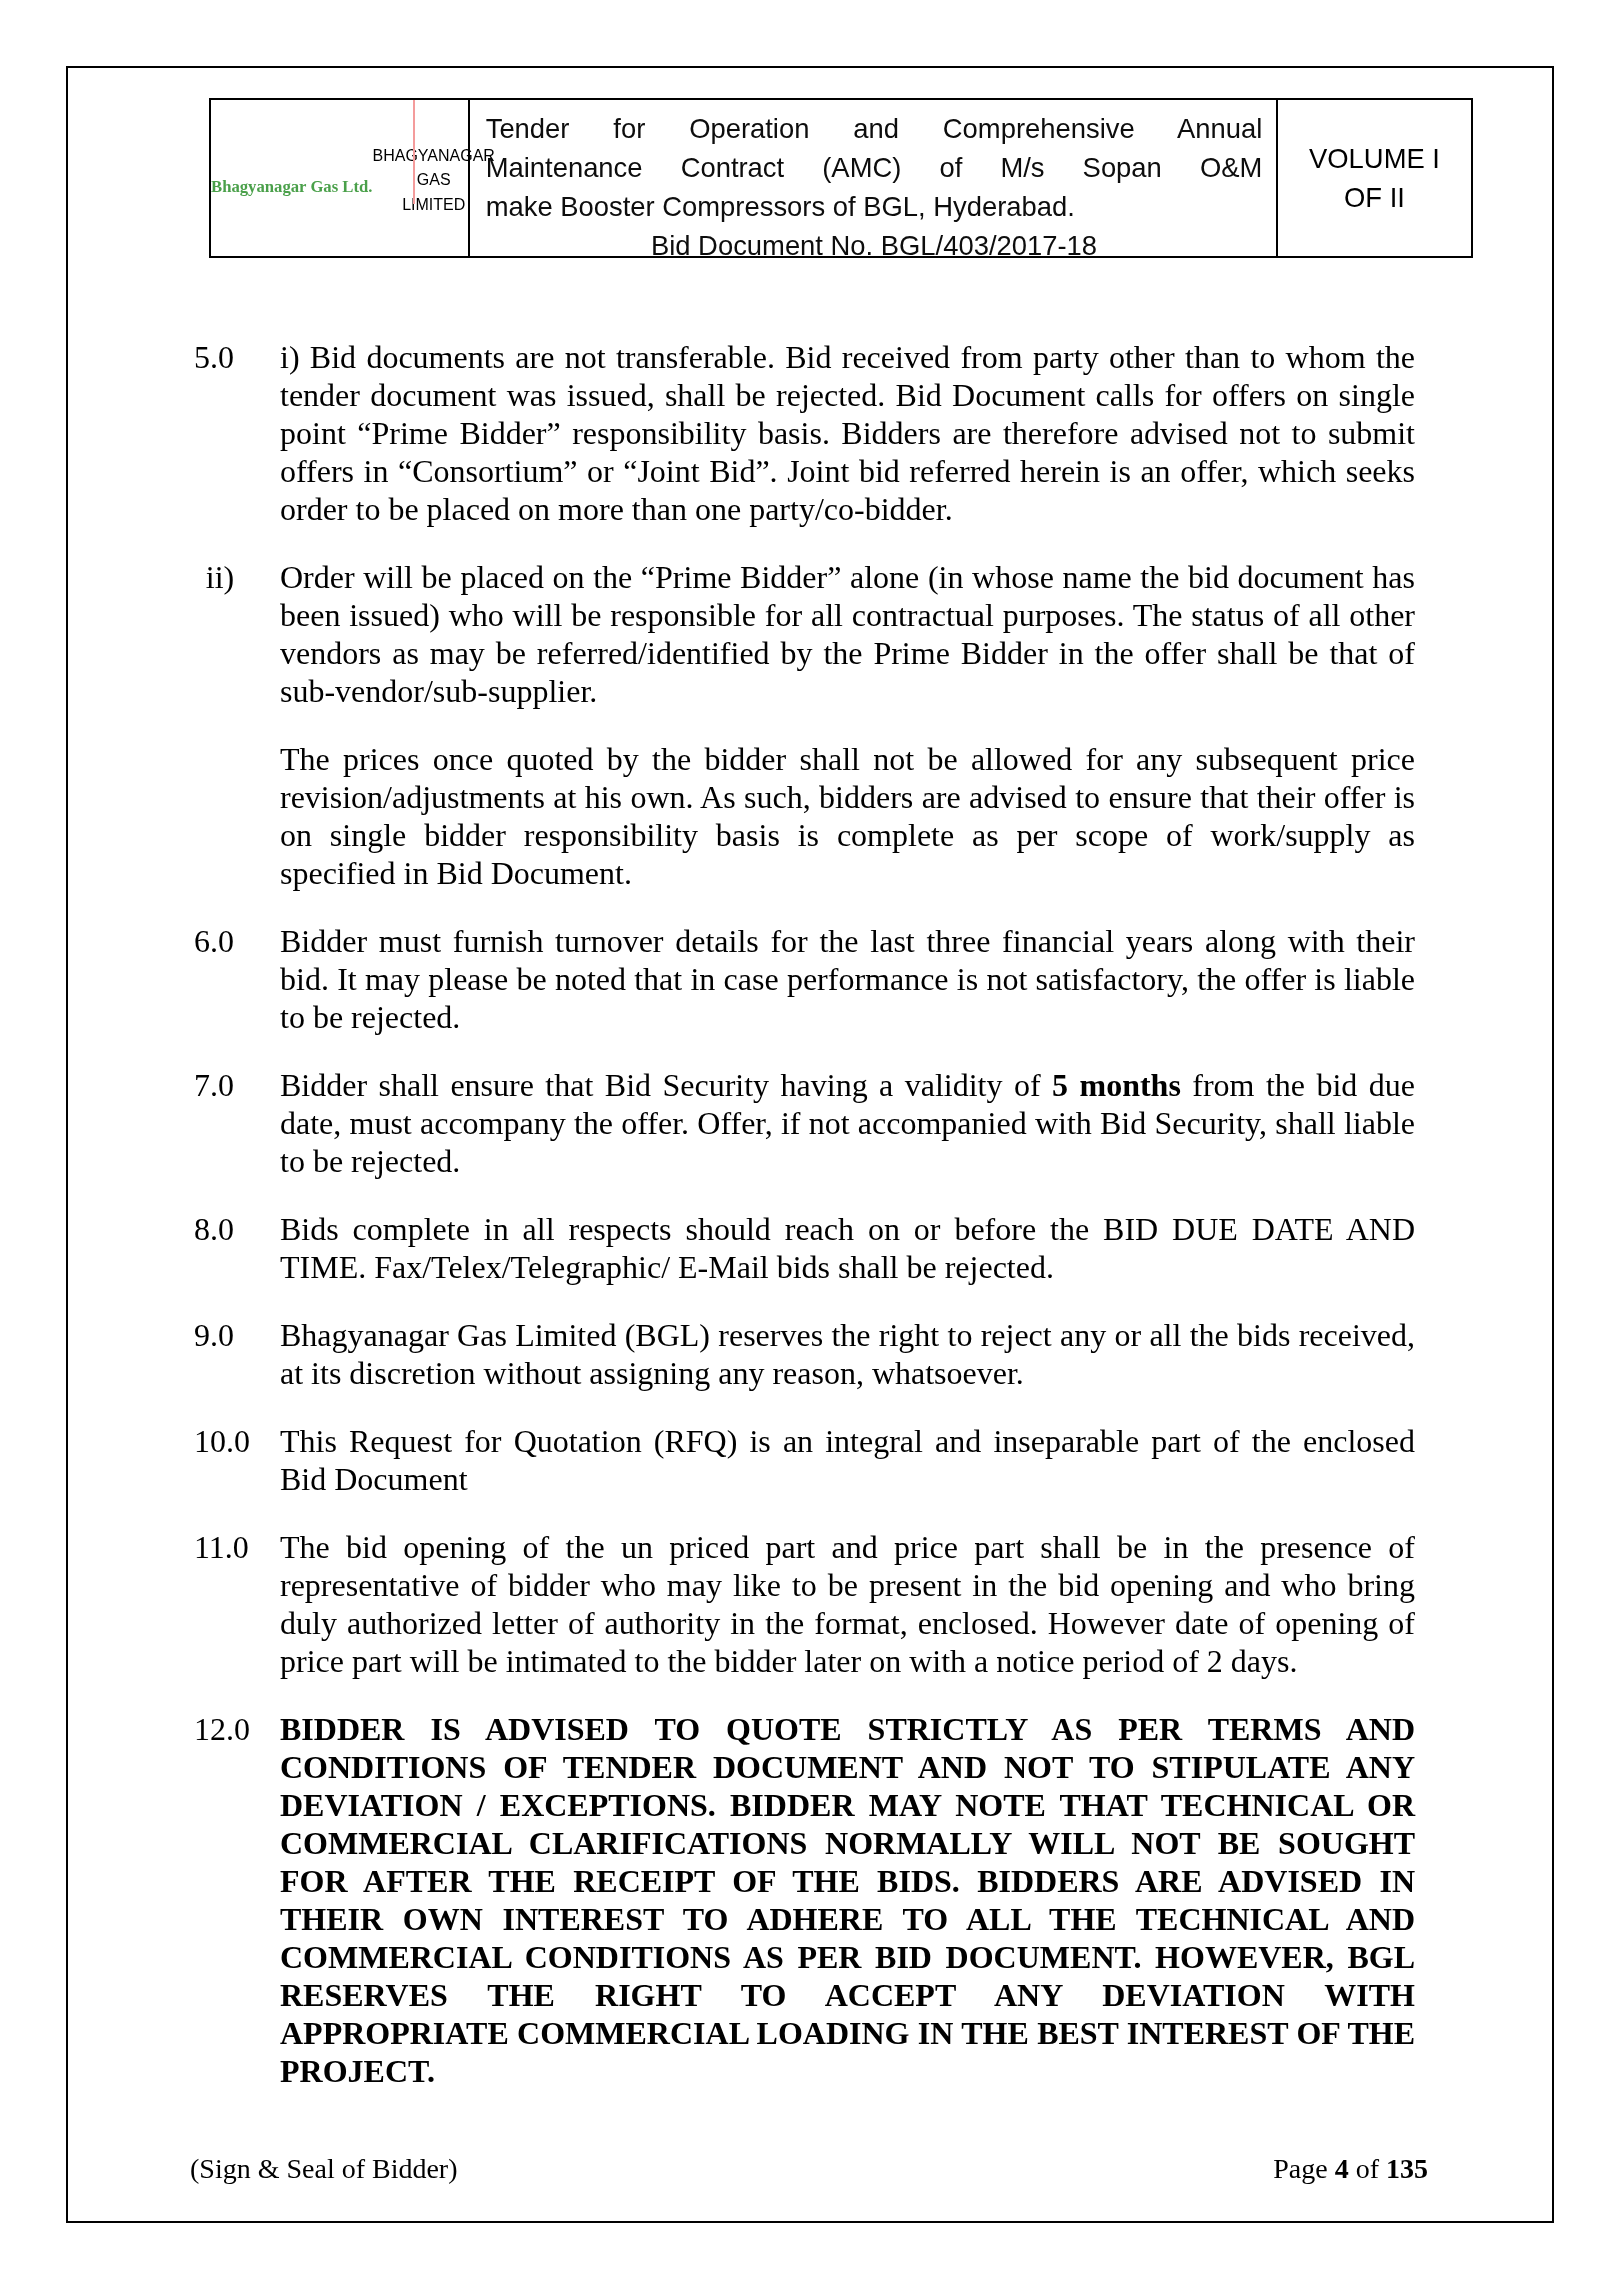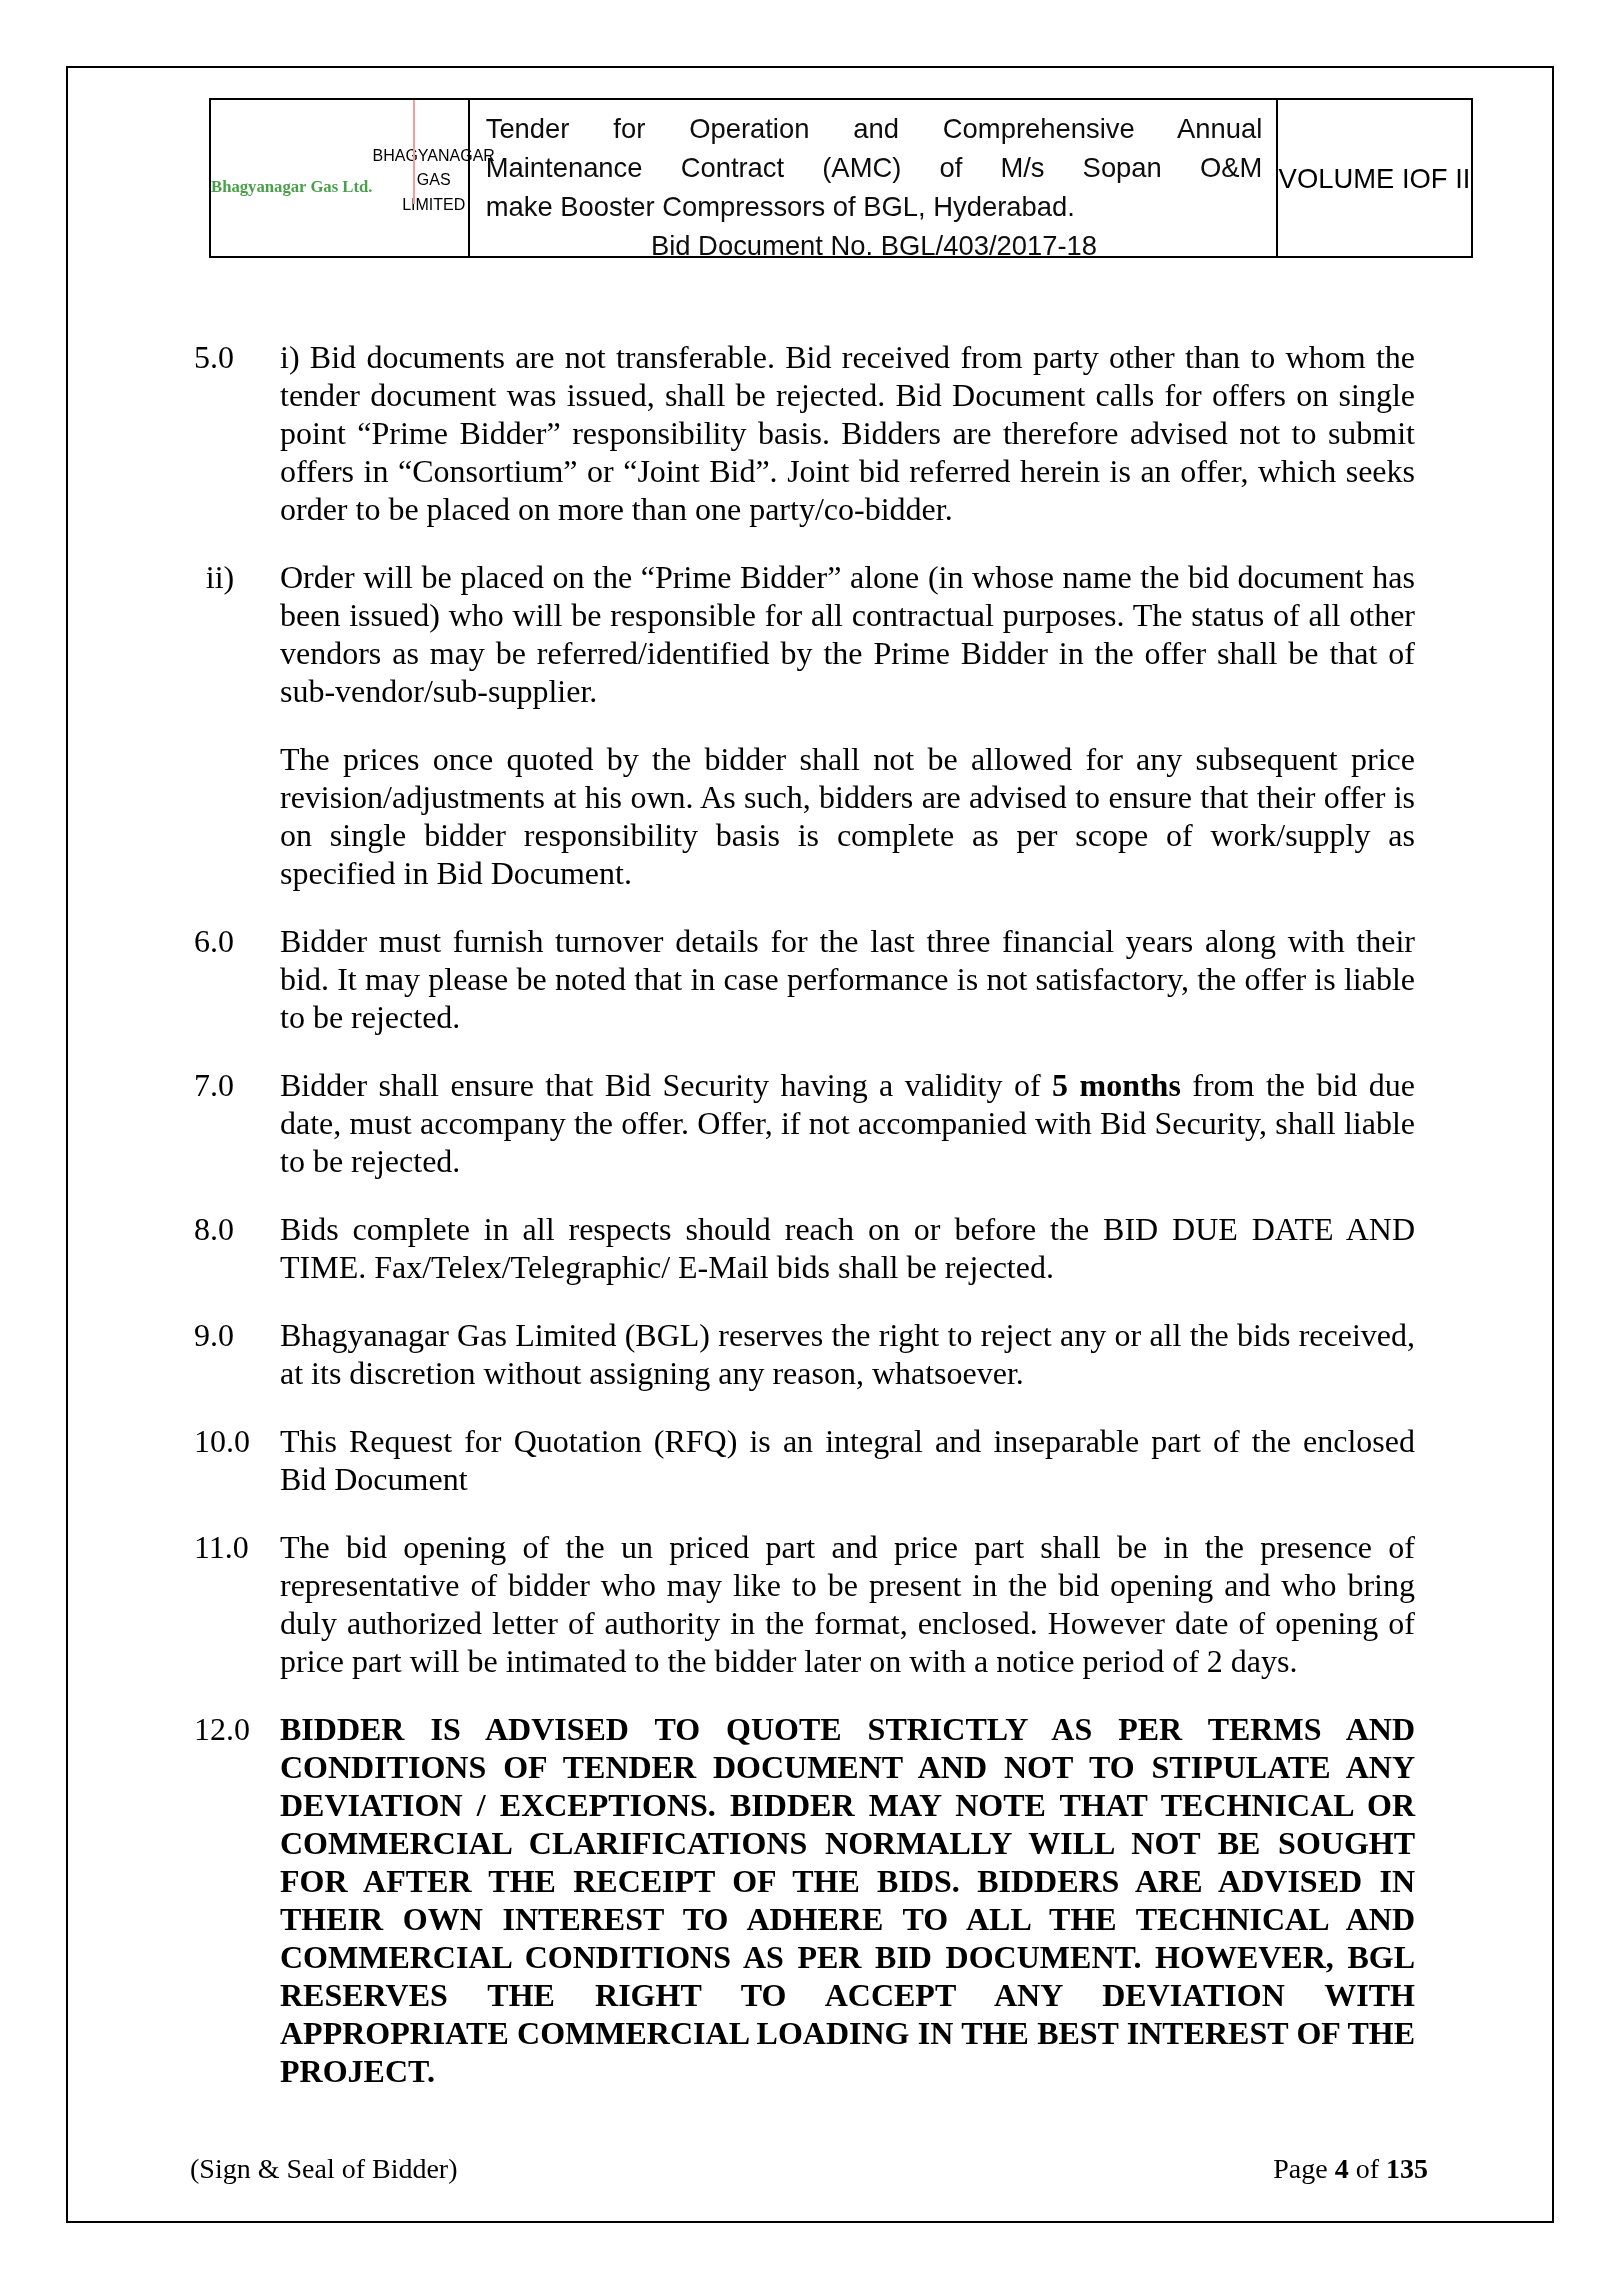--- a/index.html
+++ b/index.html
@@ -68,21 +68,21 @@
     padding: 8.8px 13.7px 0 15.7px;
     font-size: 27.4px;
     line-height: 39px;
     color: #0d0d0d;
   }
   .jfull { text-align: justify; text-align-last: justify; }
   .bid-doc-line { text-align: center; }
   .volume-cell {
     width: 193px;
     display: flex;
-    flex-direction: row;
+    flex-direction: column;
     justify-content: center;
     align-items: center;
     font-size: 27.4px;
     line-height: 39px;
   }
   
   .clauses {
     position: absolute;
     left: 194px; top: 338px;
     width: 1221px;

